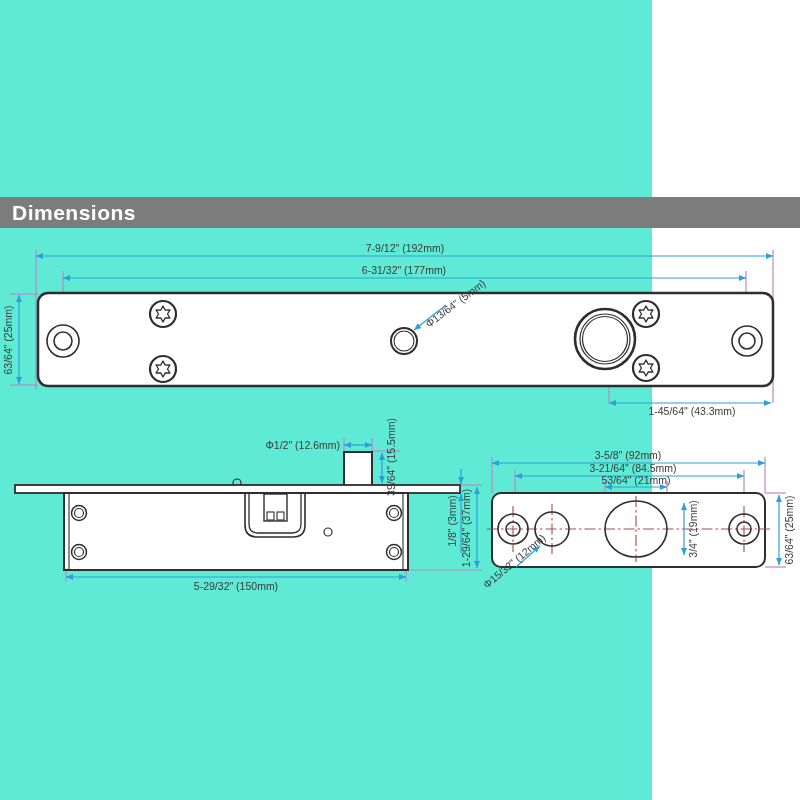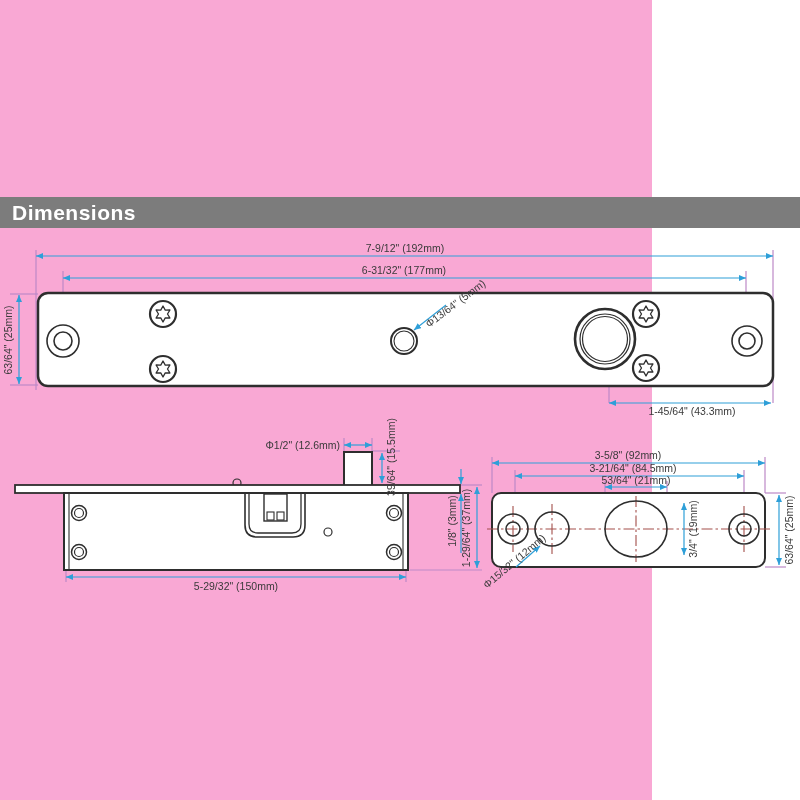--- a/index.html
+++ b/index.html
@@ -1,17 +1,17 @@
 <!DOCTYPE html>
 <html><head>
 <meta charset="utf-8">
 <style>
   html,body{margin:0;padding:0;background:#ffffff;width:800px;height:800px;overflow:hidden;
     font-family:"Liberation Sans", sans-serif;}
-  #stage{position:relative;width:652px;height:800px;background:#f9a8d4;}
+  #stage{position:relative;width:652px;height:800px;background:#5eead4;}
   #header-bar{position:absolute;left:0;top:197px;width:800px;height:31px;background:#7c7c7c;
     display:flex;align-items:center;}
   #header-bar .title{color:#ffffff;font-weight:bold;font-size:21px;letter-spacing:0.5px;padding-left:12px;}
   svg{position:absolute;left:0;top:0;}
   .dimtxt{font-size:10.5px;fill:#3a3a3a;}
   .outline{stroke:#2e2e2e;fill:#ffffff;}
   .hole{stroke:#2e2e2e;fill:none;}
 </style>
 </head>
 <body>

